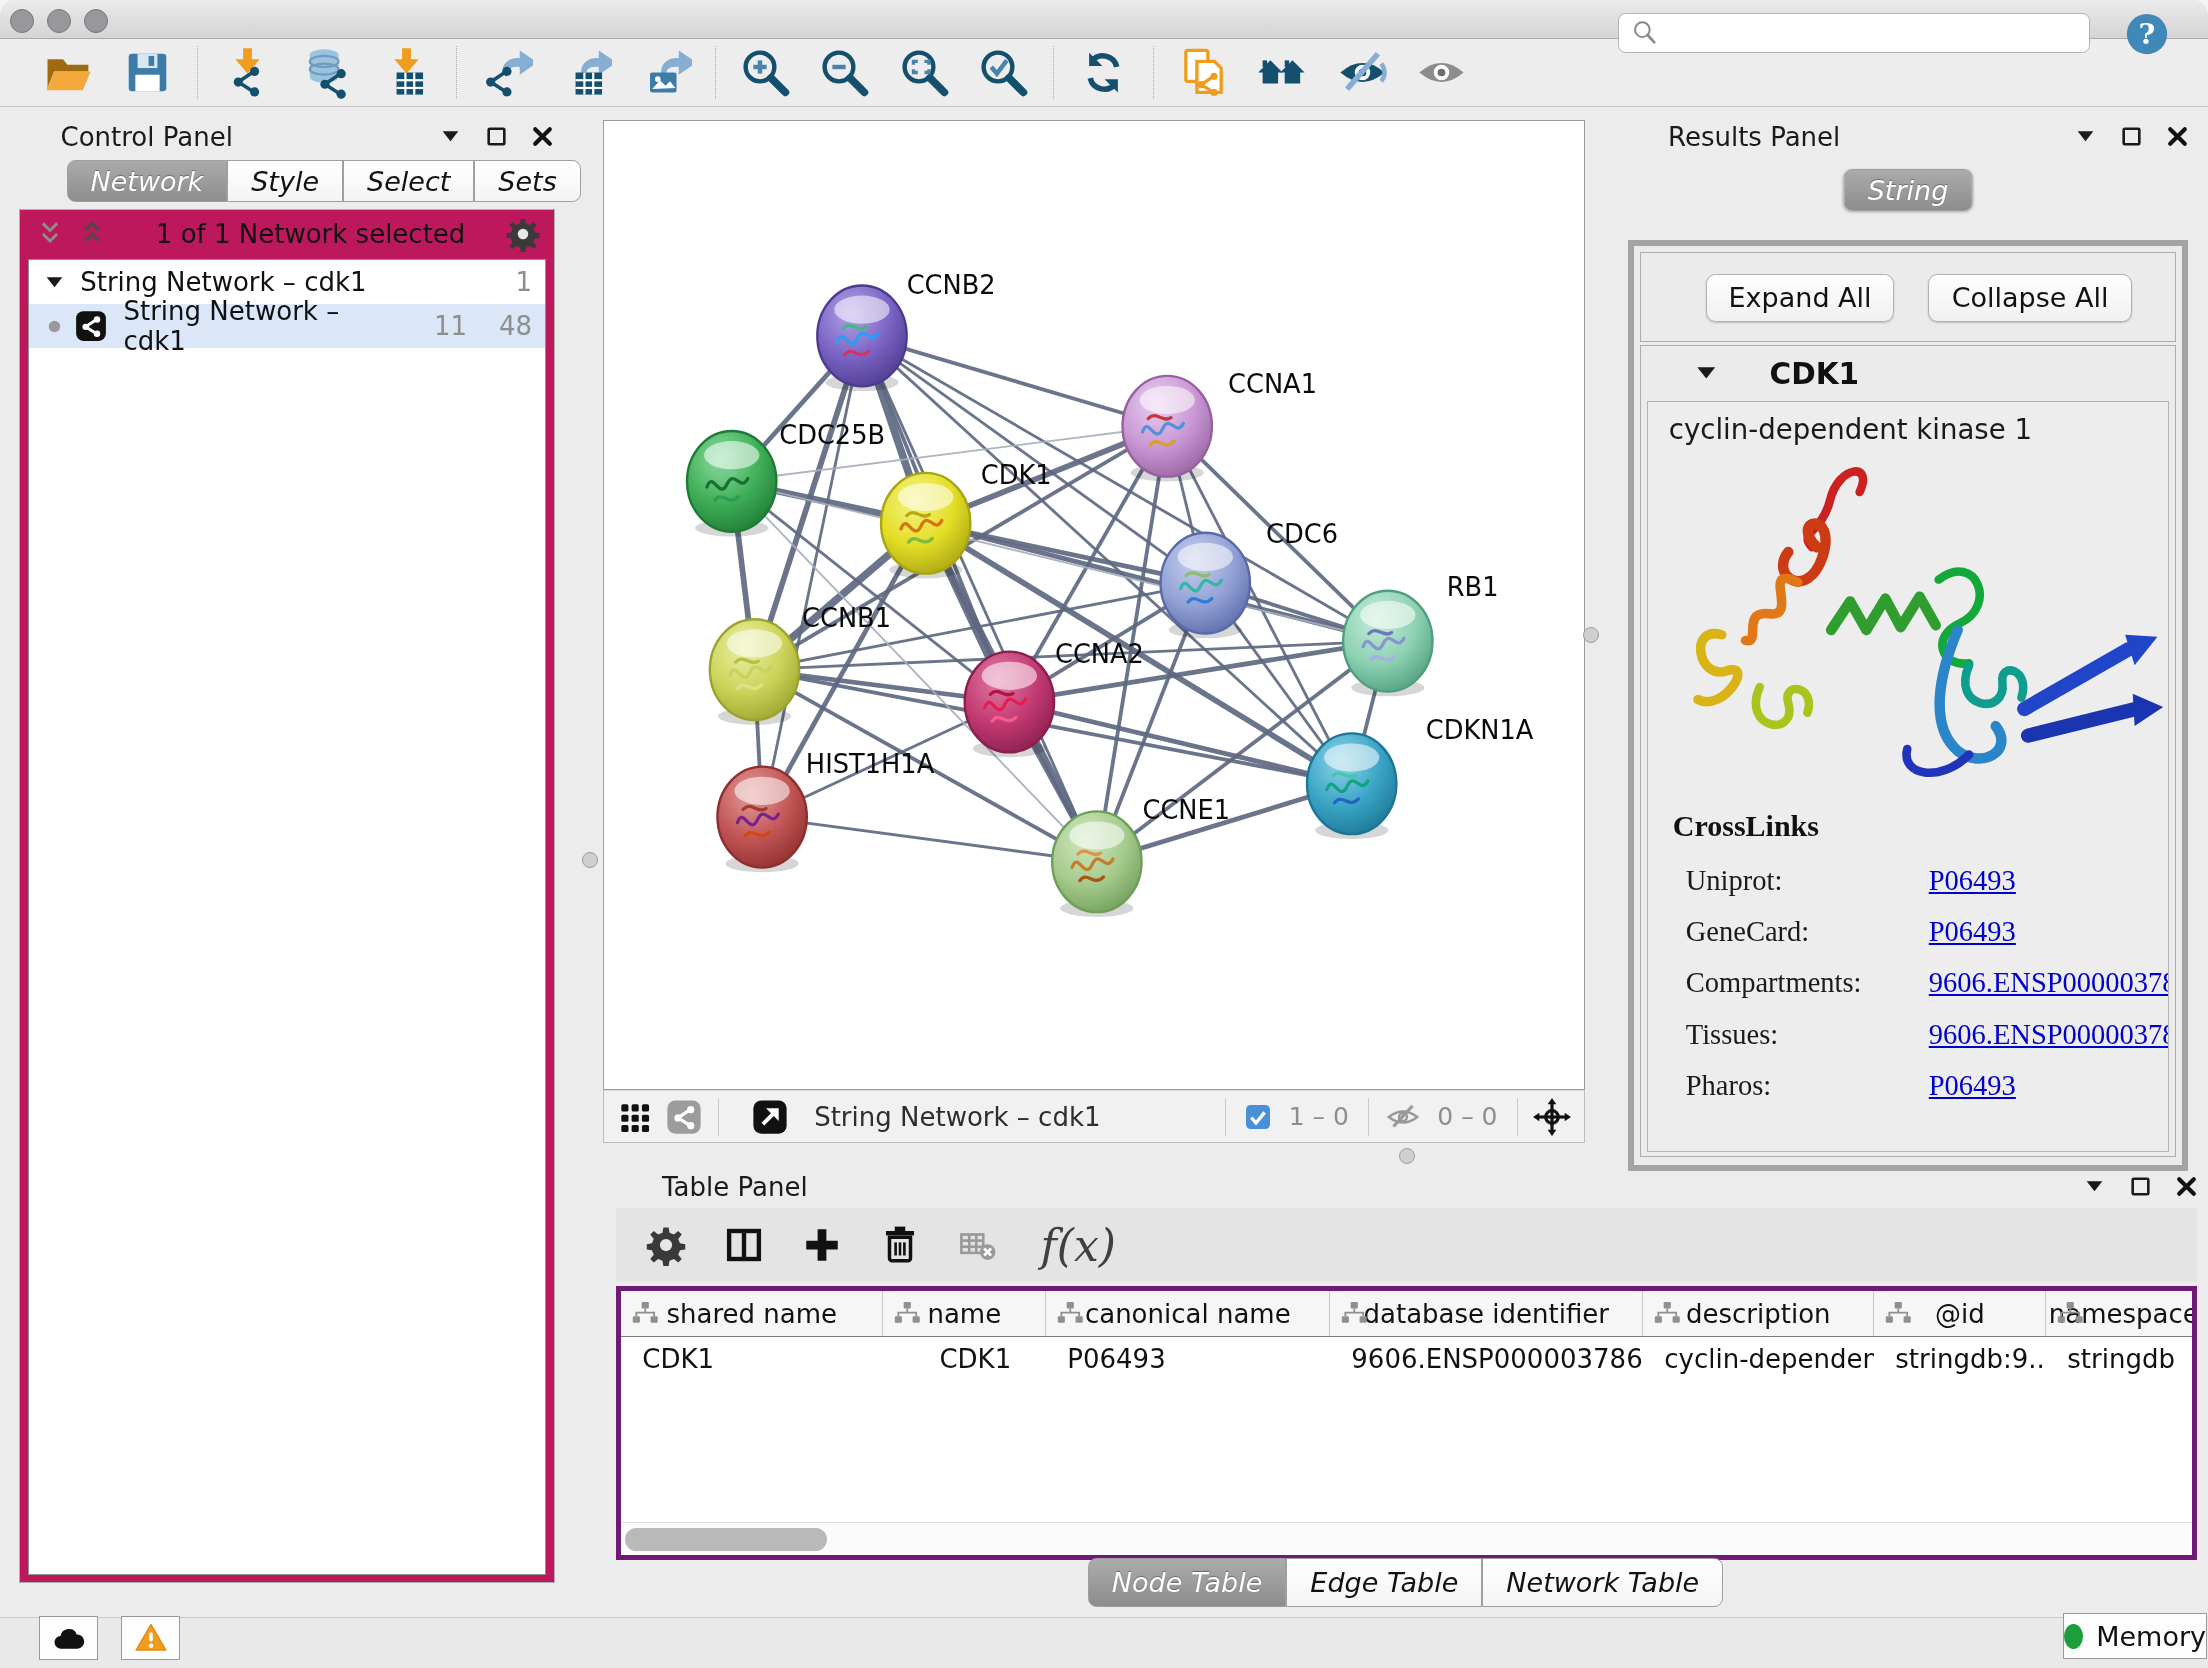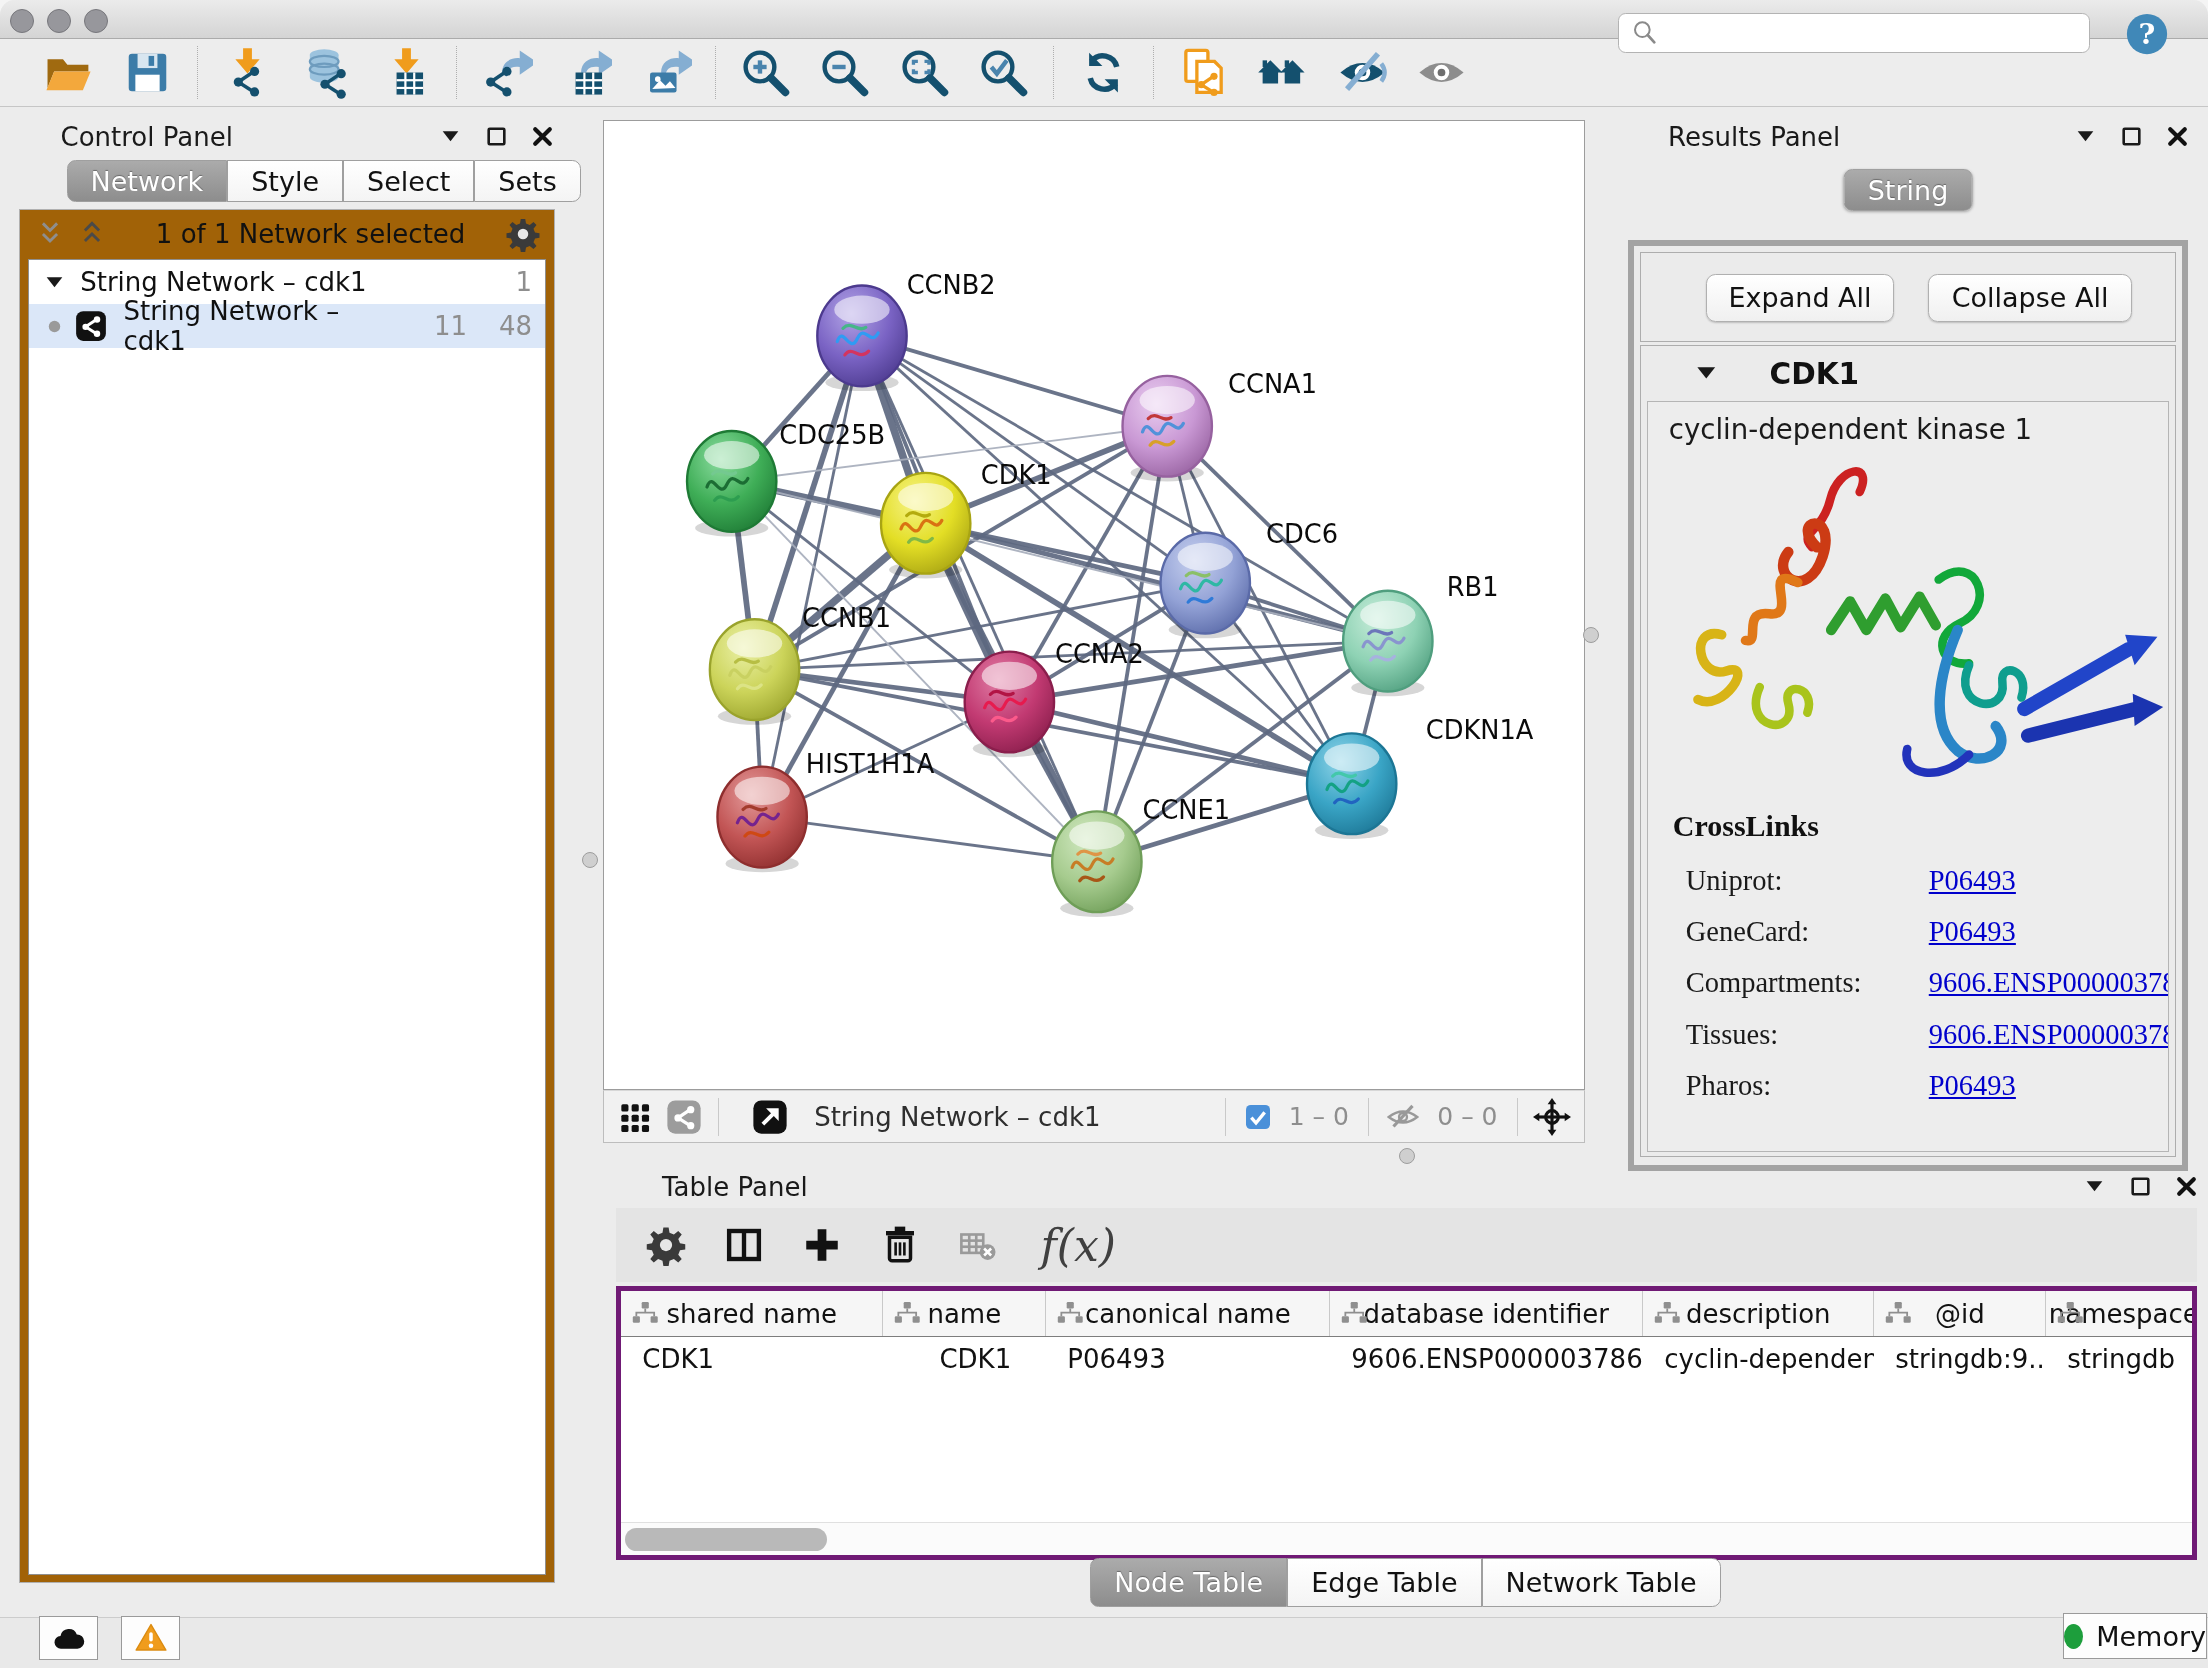--- a/index.html
+++ b/index.html
@@ -23,28 +23,28 @@
   .searchbox input{border:none;outline:none;font-size:25px;flex:1;background:transparent;font-family:"DejaVu Sans",sans-serif;}
   .helpbtn{position:absolute;right:38px;top:11.4px;width:46px;height:46px;}
   .icn{display:inline-block;}
   .icn svg{width:100%;height:100%;display:block;}
   
   .phead{position:absolute;left:0;top:0;right:0;height:38px;}
   .ptitle{position:absolute;left:19px;top:5.7px;font-size:26px;color:#1a1a1a;margin-left:32px;}
   .picons{position:absolute;right:9.5px;top:7.6px;display:flex;gap:21px;align-items:center;}
   .picons .icn{width:25px;height:25px;}
   .tab{height:42px;padding:4px 23px;display:flex;align-items:center;justify-content:center;
-       background:linear-gradient(#ffffff,#f4f4f4);border:1px solid #9f9f9f;font-size:27px;color:#111;box-sizing:border-box;}
+       background:linear-gradient(#ffffff,#f4f4f4);border:1px solid #9f9f9f;font-size:27px;color:#111;box-sizing:border-box;font-style:italic;}
   .tab.active{background:linear-gradient(#ababab,#8d8d8d);color:#fff;text-shadow:0 -1px 1px rgba(0,0,0,.35);}
   
   .control-panel{position:absolute;left:9.5px;top:116px;width:555px;height:1469px;}
   .cp-tabs{position:absolute;left:57px;top:44px;display:flex;}
   .cp-tabs .tab:first-child{border-radius:8.6px 0 0 8.6px;}
   .cp-tabs .tab:last-child{border-radius:0 8.6px 8.6px 0;}
-  .cp-body{position:absolute;left:9.5px;top:93px;right:9.5px;bottom:1.9px;background:#a16207;border:1px solid #b0b0b0;}
+  .cp-body{position:absolute;left:9.5px;top:93px;right:9.5px;bottom:1.9px;background:#be185d;border:1px solid #b0b0b0;}
   .cp-sub{position:absolute;left:0;right:0;top:0;height:48px;display:flex;align-items:center;padding:0 13.3px;box-sizing:border-box;}
   .cp-sub .icn{width:34px;height:34px;margin-right:7.6px;}
   .cp-sub .lbl{flex:1;text-align:center;font-size:26px;color:#111;}
   .cp-sub .gear{width:36px;height:36px;margin:0;}
   .cp-tree{position:absolute;left:7.6px;right:7.6px;top:49px;bottom:7.6px;background:#fff;border:1px solid #8f8f8f;overflow:hidden;}
   .tree-row{display:flex;align-items:center;height:44px;font-size:26px;padding:0 13.3px;}
   .tree-row .icn{width:25px;height:25px;margin-right:13.3px;}
   .tree-row .badge{width:34px;height:34px;margin-right:15px;}
   .tree-row .dot{width:25px;height:25px;margin-right:7.6px;}
   .tree-row .tlabel{flex:1;color:#101010;}

